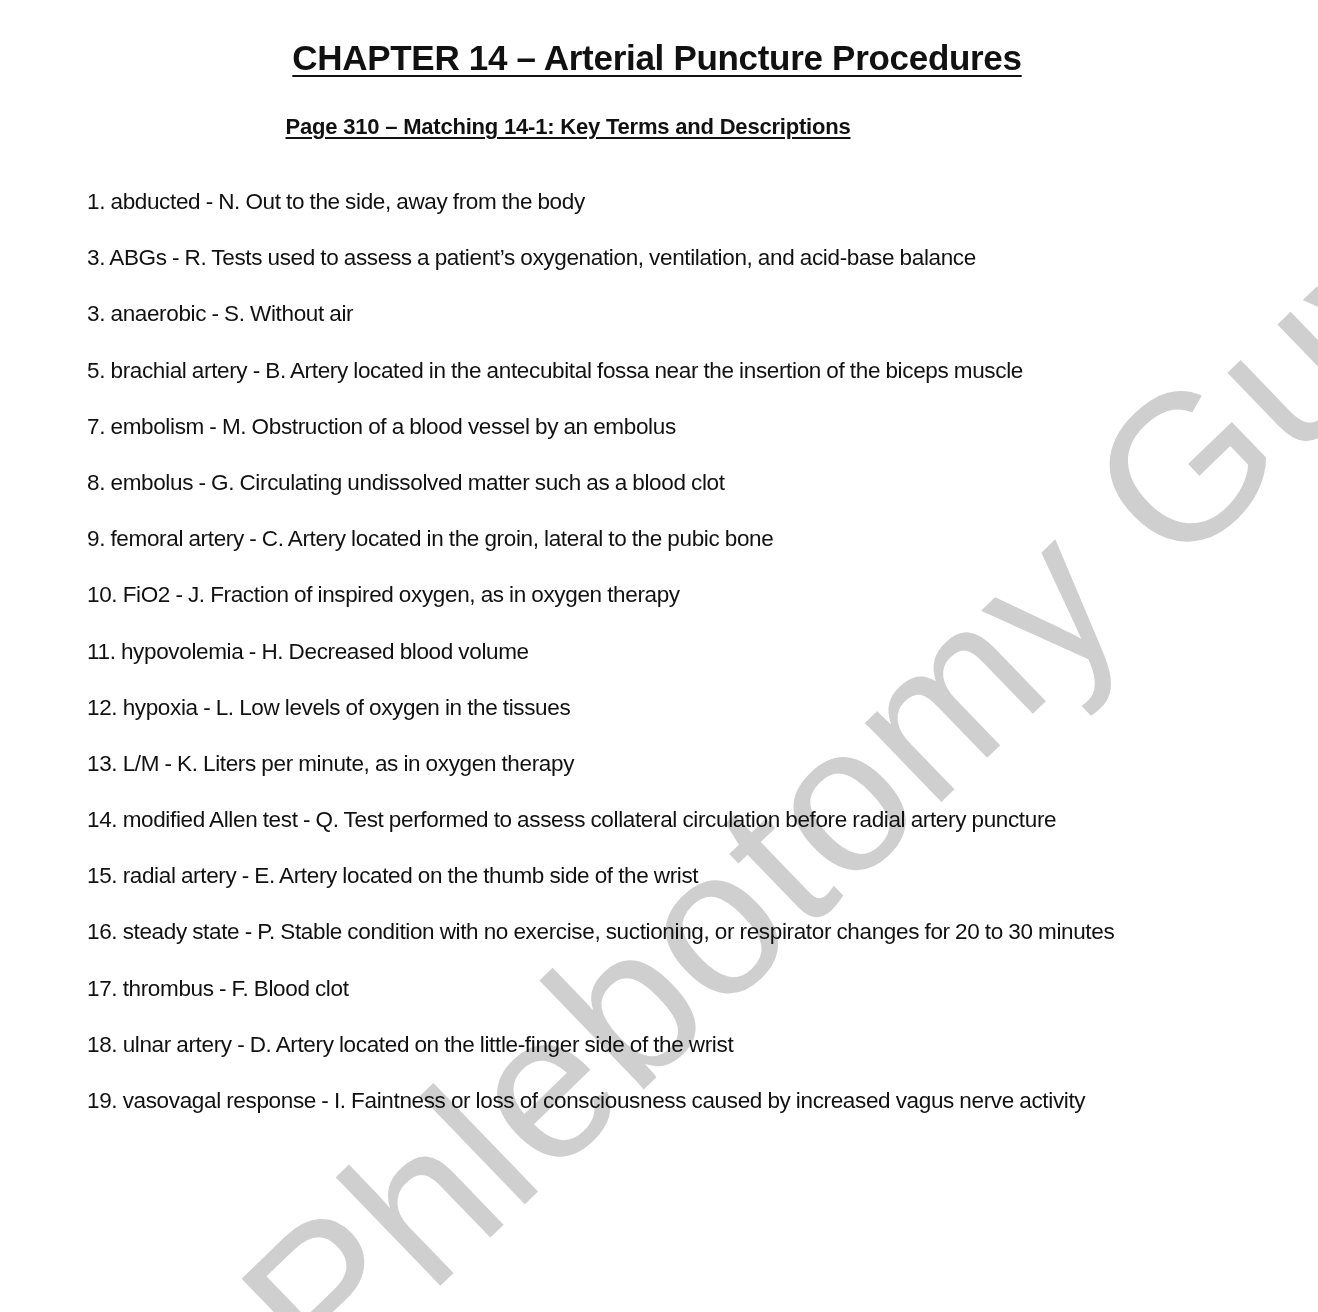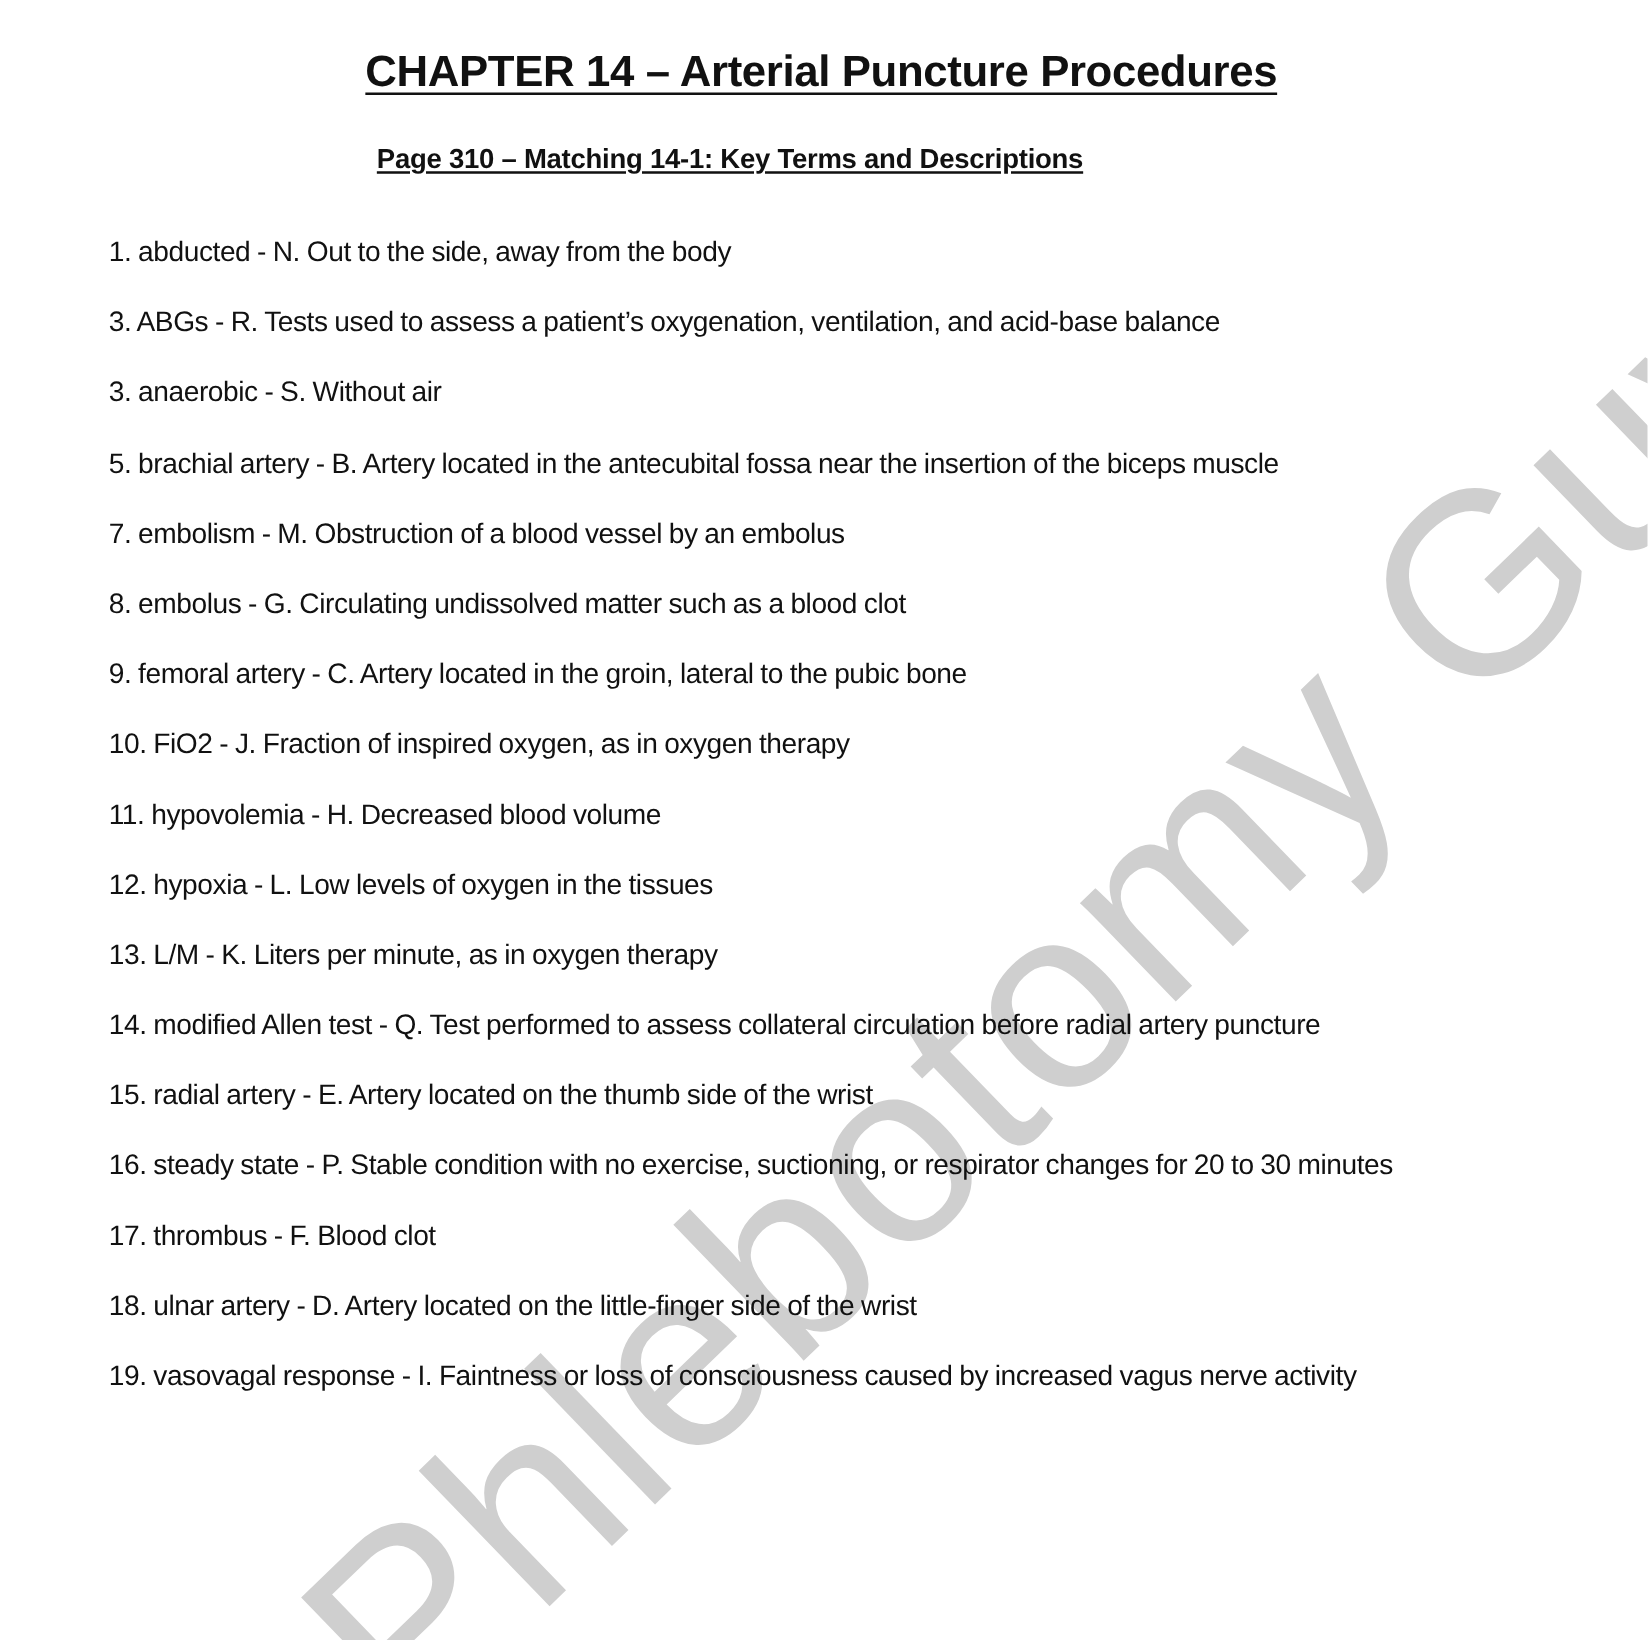--- a/index.html
+++ b/index.html
@@ -45,21 +45,21 @@
       font-size: 35px;
       font-weight: bold;
       text-decoration: underline;
       text-underline-offset: 5px;
       text-decoration-thickness: 2px;
       letter-spacing: -0.3px;
       z-index: 1;
     }
     .subtitle {
       position: absolute;
-      left: 16px;
+      left: 0;
       width: 1136px;
       top: 114px;
       text-align: center;
       font-size: 22px;
       font-weight: bold;
       text-decoration: underline;
       text-underline-offset: 3px;
       letter-spacing: -0.2px;
       z-index: 1;
     }

